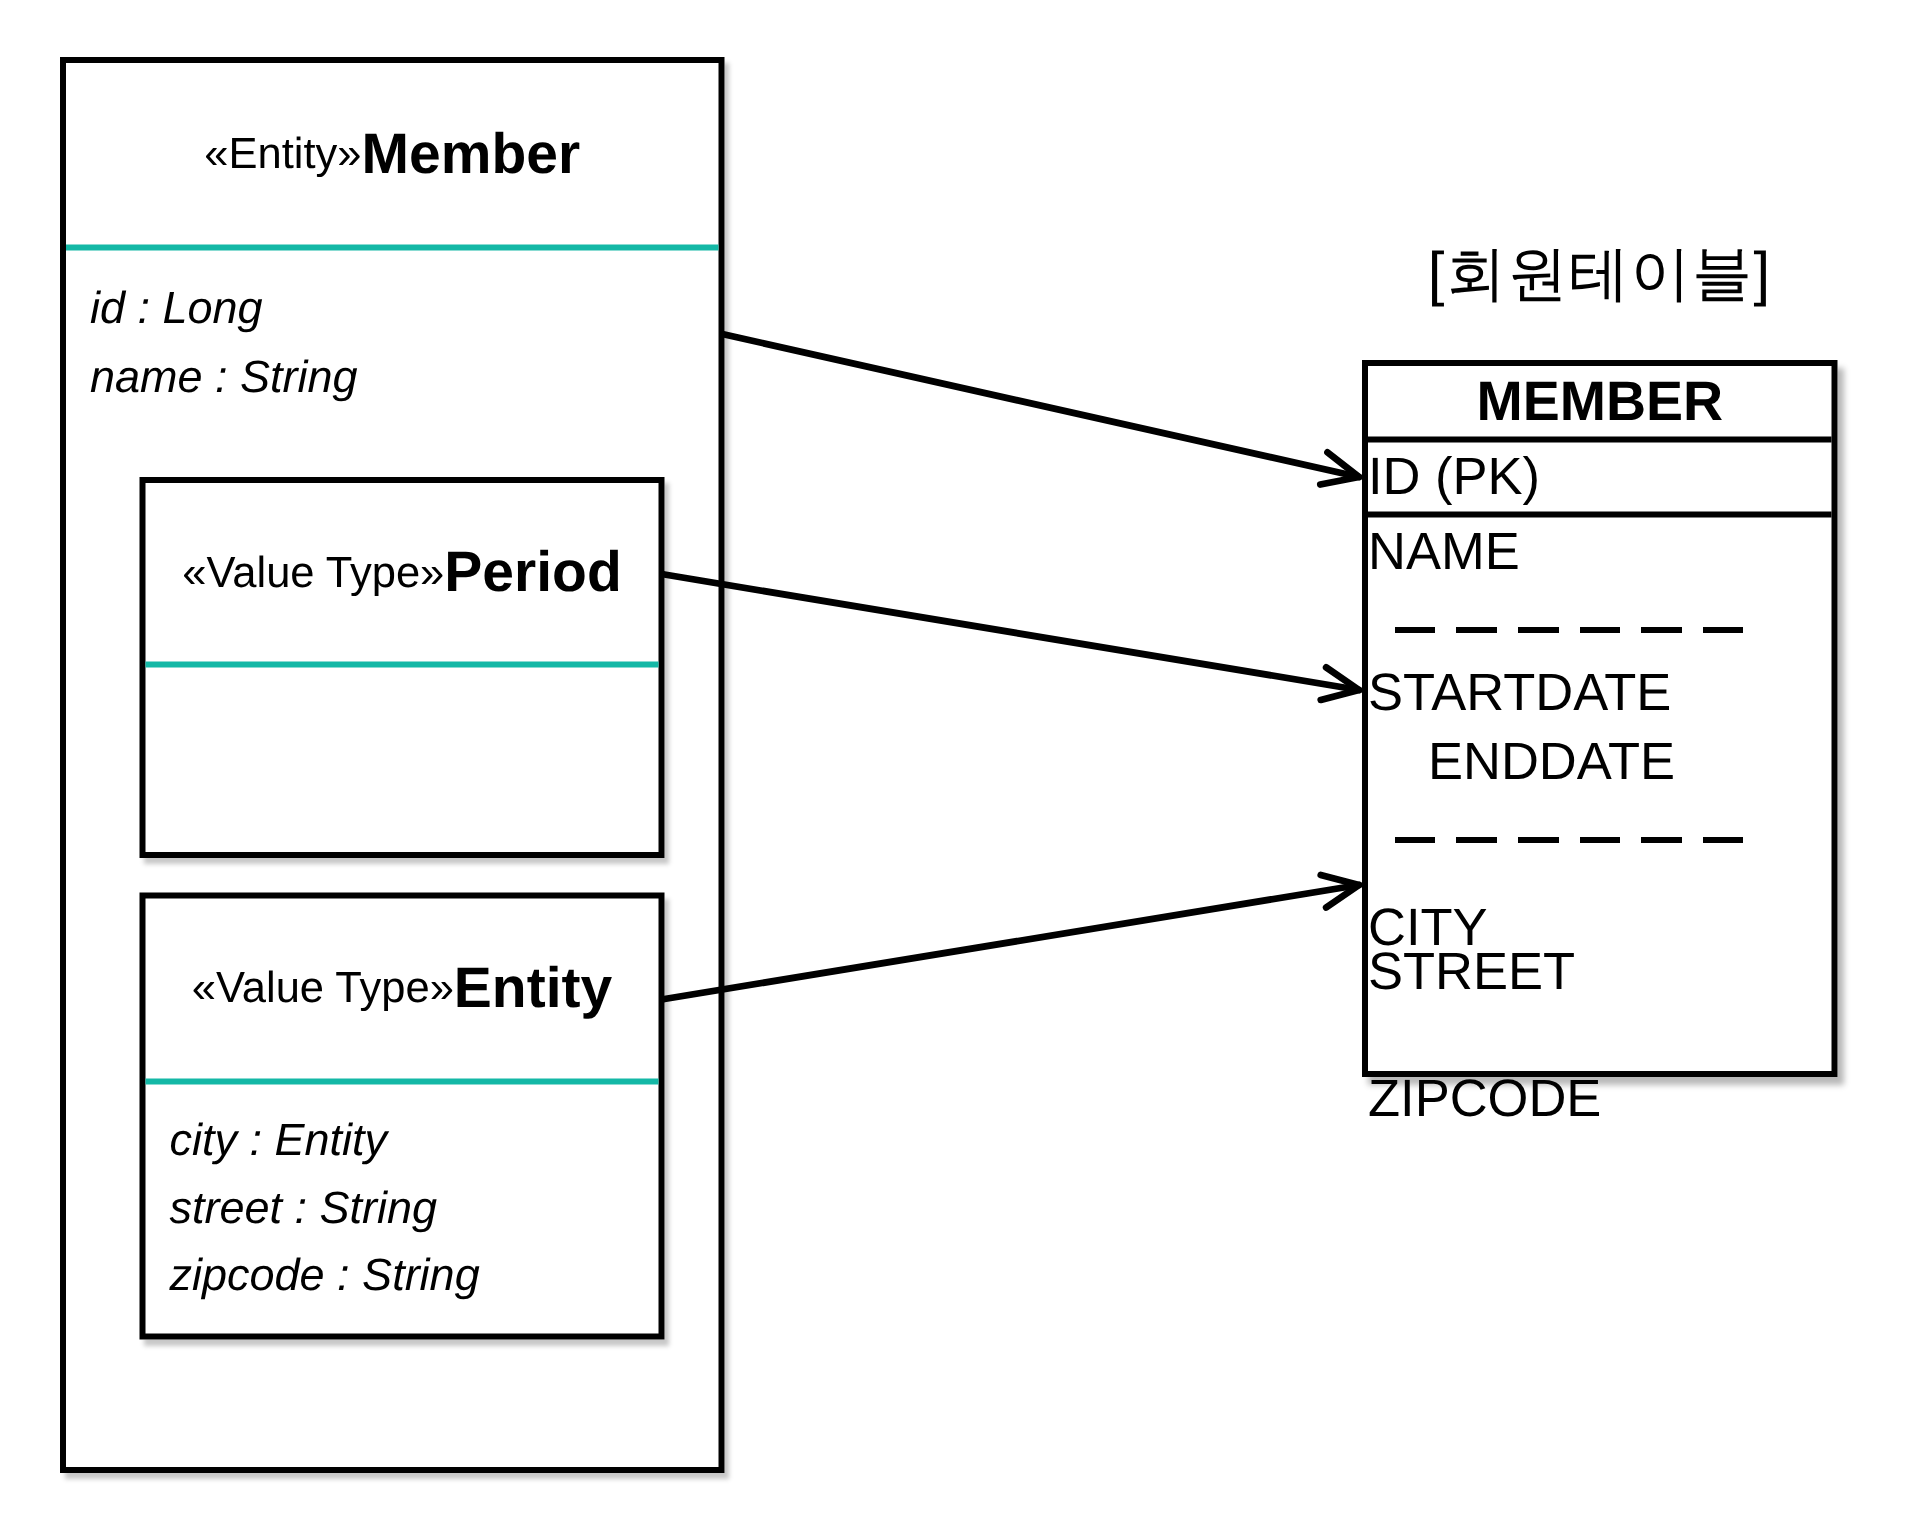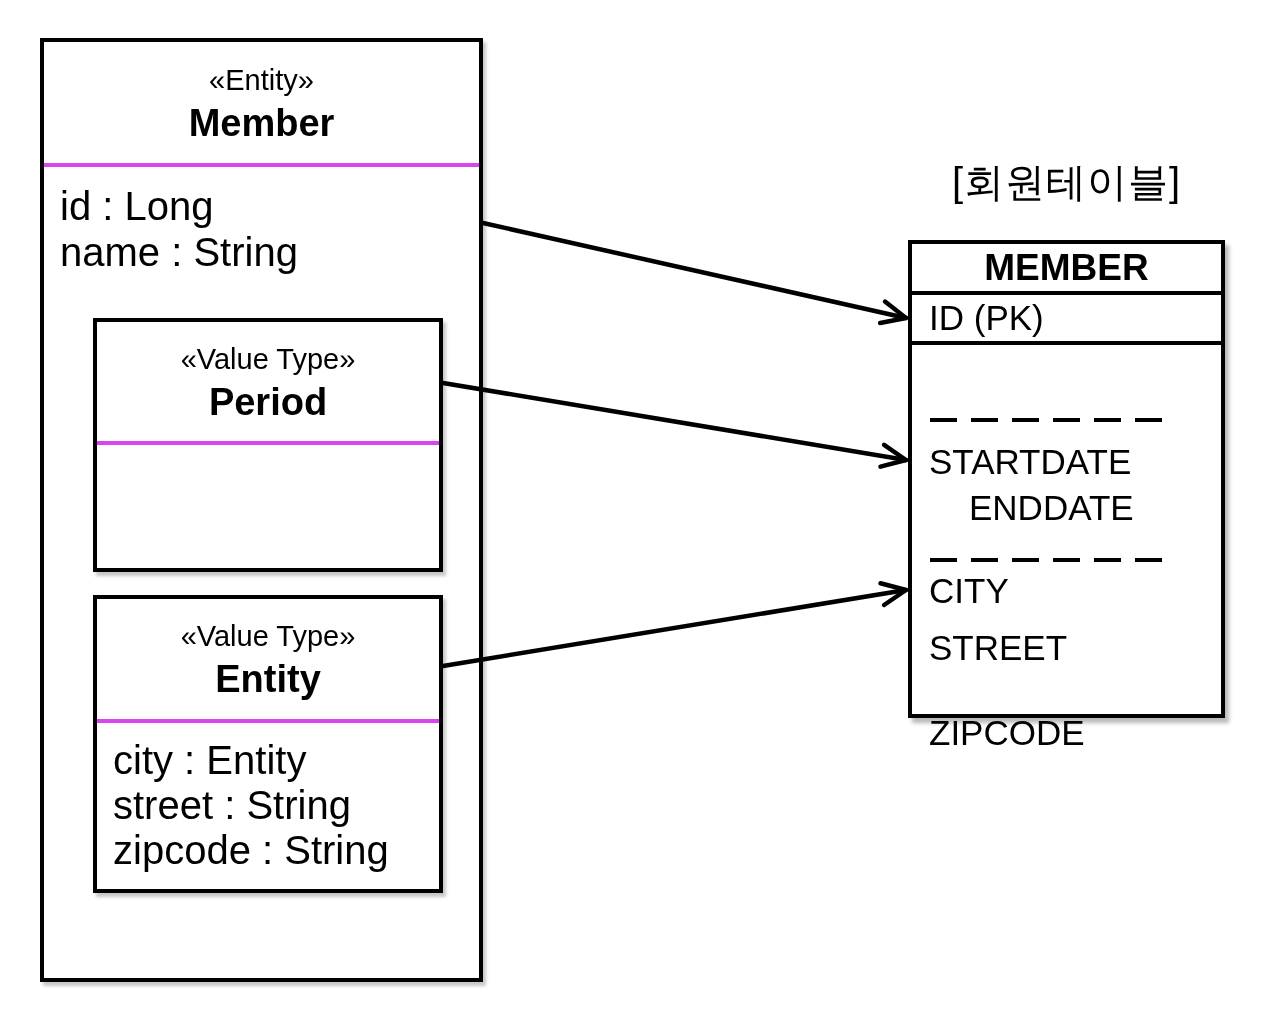--- a/index.html
+++ b/index.html
@@ -18,33 +18,33 @@
     position: absolute;
     background: #fff;
     border: 4px solid #000;
     box-shadow: 3px 4px 3px rgba(0,0,0,0.22);
   }
   .member-box { left: 40px; top: 38px; width: 443px; height: 944px; }
   .period-box { left: 93px; top: 318px; width: 350px; height: 254px; }
   .address-box { left: 93px; top: 595px; width: 350px; height: 298px; }
 
   .uml-header {
-    border-bottom: 4px solid #d946ef;
-    display: flex; flex-direction: column;
+    border-bottom: 4px solid #14b8a6;
+    display: flex; flex-direction: row;
     align-items: center; justify-content: center;
     text-align: center;
   }
   .member-box > .uml-header { height: 125px; }
   .period-box > .uml-header { height: 123px; }
   .address-box > .uml-header { height: 124px; }
 
   .stereotype { font-size: 29px; line-height: 40px; font-weight: 400; }
   .class-name { font-size: 38px; line-height: 46px; font-weight: 700; }
 
-  .uml-attrs { padding: 16px 0 0 16px; font-size: 40px; line-height: 46px; }
+  .uml-attrs { padding: 16px 0 0 16px; font-size: 30px; line-height: 46px; font-style: italic; }
   .uml-attrs div { white-space: nowrap; }
   .period-box .uml-attrs, .address-box .uml-attrs { padding-top: 15px; line-height: 45px; }
 
   
   .table-caption {
     position: absolute; left: 890px; top: 155px; width: 353px;
     text-align: center; font-size: 40px; font-weight: 400;
     letter-spacing: 1px; white-space: nowrap;
   }
   .db-table {
@@ -55,28 +55,27 @@
   .db-inner { position: relative; width: 100%; height: 100%; }
   .db-header {
     position: absolute; left: 0; right: 0; top: 0; height: 51px;
     border-bottom: 4px solid #000;
     display: flex; align-items: center; justify-content: center;
     font-size: 37px; font-weight: 700;
   }
   .db-row {
     position: absolute; left: 0; right: 0; height: 46px;
     display: flex; align-items: center;
-    padding-left: 17px;
     font-size: 35px; white-space: nowrap;
   }
   .db-row-pk { top: 51px; border-bottom: 4px solid #000; height: 50px; }
   .db-row-name      { top: 101px; }
   .db-row-startdate { top: 195px; }
   .db-row-enddate   { top: 241px; margin-left: 40px; }
-  .db-row-city      { top: 324px; }
+  .db-row-city      { top: 352px; }
   .db-row-street    { top: 381px; text-align: center; }
   .db-row-zipcode   { top: 427px; margin-top: 39px; }
 
   .dashed-sep {
     position: absolute; left: 18px; width: 243px; height: 4px;
     background: repeating-linear-gradient(90deg, #000 0 27px, transparent 27px 41px);
   }
   .dashed-sep-1 { top: 174px; }
   .dashed-sep-2 { top: 314px; }
 
@@ -122,20 +121,21 @@
     </div>
   </div>
 
   <div class="table-caption">[회원테이블]</div>
 
   <div class="db-table">
     <div class="db-inner">
       <div class="db-header">MEMBER</div>
 
       <div class="db-row db-row-pk">ID (PK)</div>
+      <div class="db-row db-row-name">NAME</div>
 
       <div class="dashed-sep dashed-sep-1"></div>
 
       <div class="db-row db-row-startdate">STARTDATE</div>
       <div class="db-row db-row-enddate">ENDDATE</div>
 
       <div class="dashed-sep dashed-sep-2"></div>
 
       <div class="db-row db-row-city">CITY</div>
       <div class="db-row db-row-street">STREET</div>

